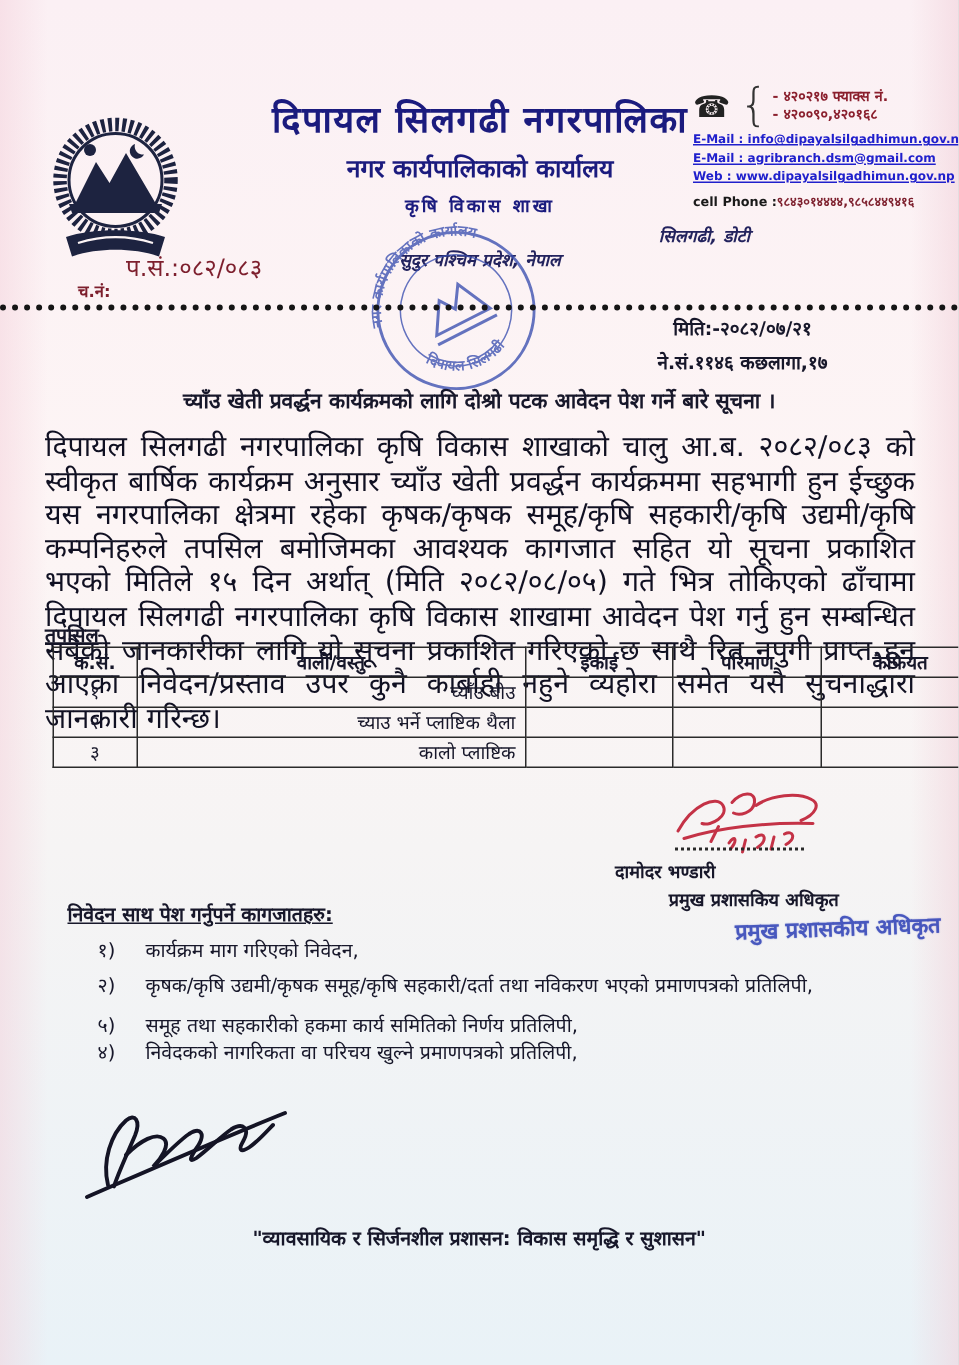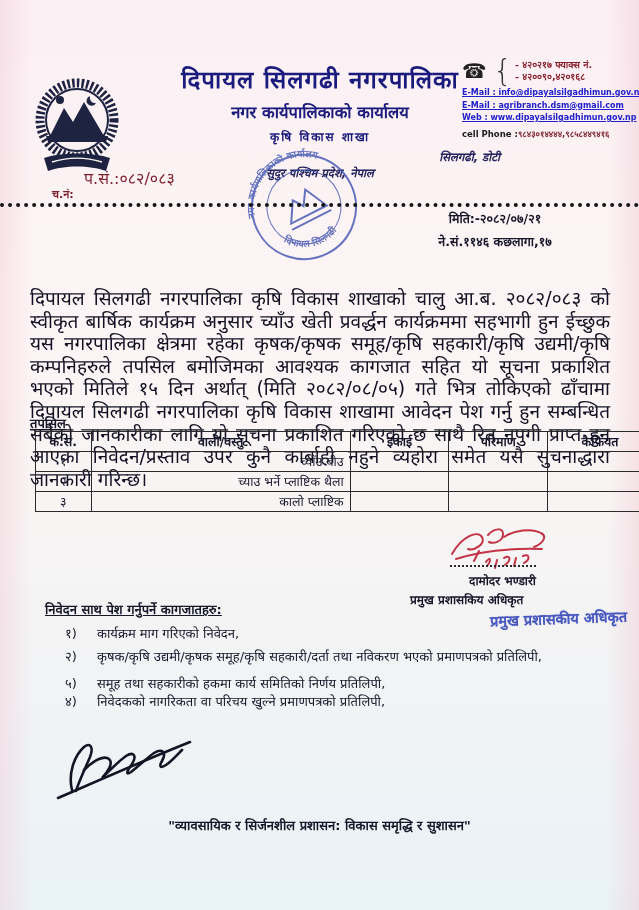--- a/index.html
+++ b/index.html
@@ -48,22 +48,22 @@
 
   table.sched { position:absolute; left:35px; top:431px; width:618px; border-collapse:collapse; }
   table.sched th, table.sched td { border:1.5px solid #2a2a2a; font-size:12.5px; padding:1px 6px; height:20px; }
   table.sched th { font-weight:bold; text-align:center; }
   td.sn { text-align:center; width:9%; }
   td.item { text-align:right; width:42%; }
   col.c-unit { width:16%; } col.c-qty { width:16%; } col.c-rem { width:17%; }
 
   .sig-red { left:444px; top:524px; }
   .sig-red-dots { left:450px; top:565px; width:86px; border-bottom:2.5px dotted #2a2a2a; }
-  .signame { left:410px; top:572px; width:185px; text-align:center; font-size:12px; font-weight:bold; }
-  .sigtitle { left:410px; top:591px; width:185px; font-size:12px; font-weight:bold; }
+  .signame { left:410px; top:572px; width:185px; text-align:left; font-size:12px; font-weight:bold; }
+  .sigtitle { left:410px; top:591px; width:185px; text-align:center; font-size:12px; font-weight:bold; }
   .sigstamp { left:456px; top:608px; width:205px; text-align:center; font-size:14.5px; font-weight:bold;
               color:#2b3db5; opacity:.85; transform:rotate(-2deg); text-shadow:0 0 1px rgba(43,61,181,.55); }
 
   .docs-head { left:45px; top:600px; font-size:13px; font-weight:bold; text-decoration:underline; }
   .doc-item { position:absolute; left:65px; width:545px; font-size:13px; }
   .doc-item .no { display:inline-block; width:32px; }
 
   .sig-black { left:50px; top:728px; }
   .motto { left:30px; top:816px; width:579px; text-align:center; font-size:13px; font-weight:bold; }
 
@@ -139,20 +139,21 @@
     </text>
   </svg>
 
   <div class="abs dotline"></div>
 
   <div class="abs dateblock">
     <div class="d1">मिति:-२०८२/०७/२१</div>
     <div class="d2">ने.सं.११४६ कछलागा,१७</div>
   </div>
 
+  <div class="abs subject">च्याँउ खेती प्रवर्द्धन कार्यक्रमको लागि दोश्रो पटक आवेदन पेश गर्ने बारे सूचना ।</div>
 
   <div class="abs bodytext">दिपायल सिलगढी नगरपालिका कृषि विकास शाखाको चालु आ.ब. २०८२/०८३ को स्वीकृत बार्षिक कार्यक्रम अनुसार च्याँउ खेती प्रवर्द्धन कार्यक्रममा सहभागी हुन ईच्छुक यस नगरपालिका क्षेत्रमा रहेका कृषक/कृषक समूह/कृषि सहकारी/कृषि उद्यमी/कृषि कम्पनिहरुले तपसिल बमोजिमका आवश्यक कागजात सहित यो सूचना प्रकाशित भएको मितिले १५ दिन अर्थात् (मिति २०८२/०८/०५) गते भित्र तोकिएको ढाँचामा दिपायल सिलगढी नगरपालिका कृषि विकास शाखामा आवेदन पेश गर्नु हुन सम्बन्धित सबैको जानकारीका लागि यो सूचना प्रकाशित गरिएको छ साथै रित नपुगी प्राप्त हुन आएका निवेदन/प्रस्ताव उपर कुनै कार्बाही नहुने व्यहोरा समेत यसै सुचनाद्धारा जानकारी गरिन्छ।</div>
 
   <div class="abs tapsil">तपसिल</div>
   <table class="sched">
     <colgroup>
         <col class="c-sn">
         <col class="c-item">
         <col class="c-unit">
         <col class="c-qty">

